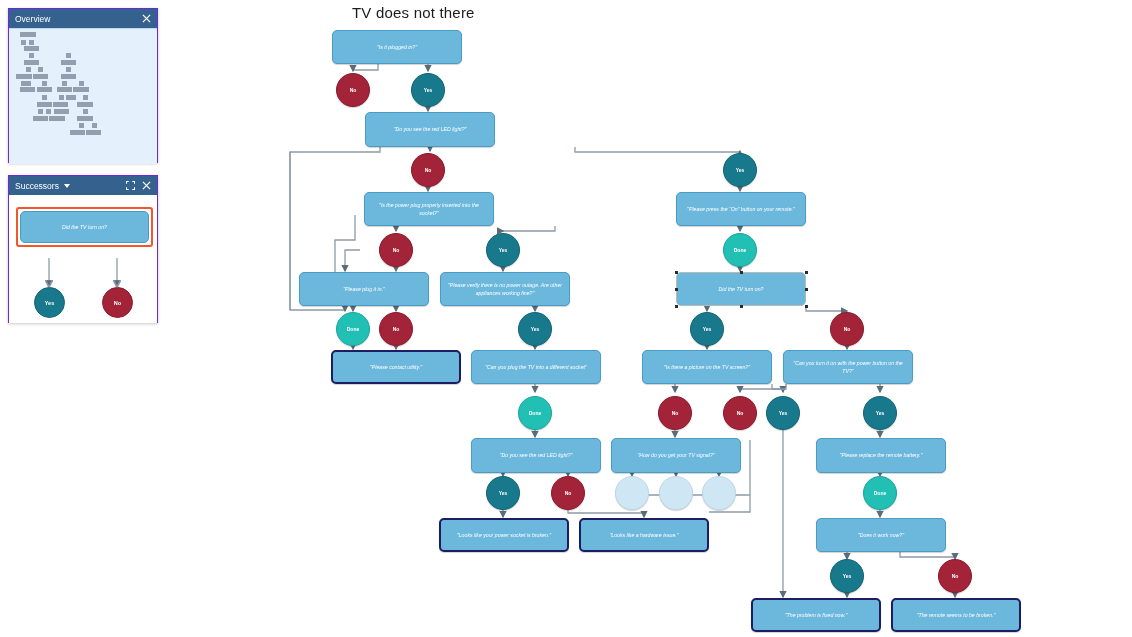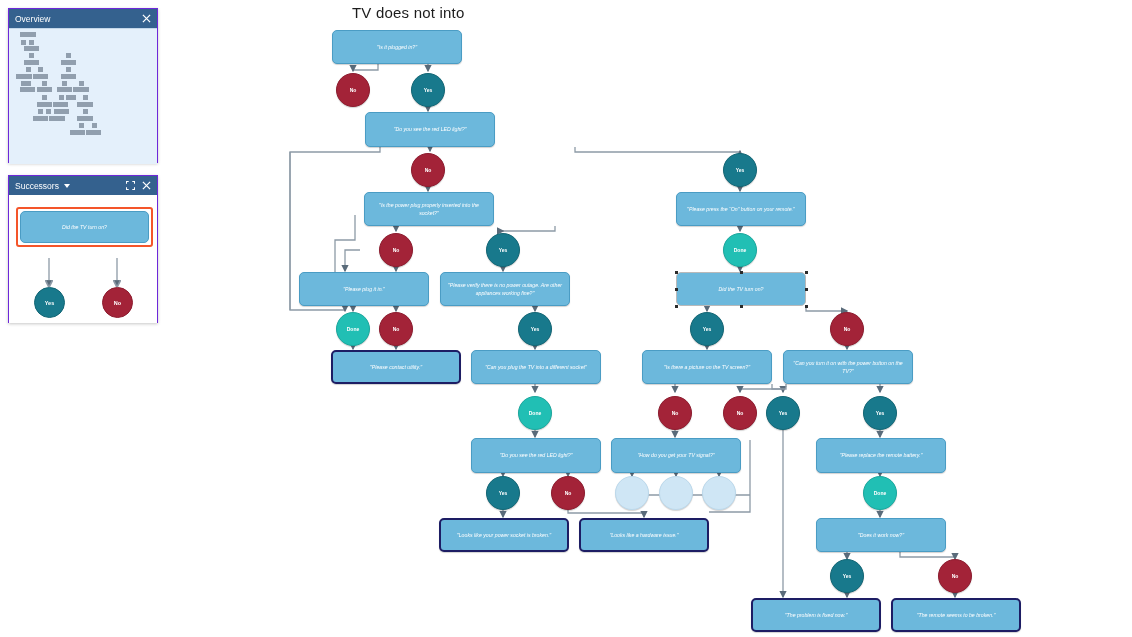--- a/index.html
+++ b/index.html
@@ -223,21 +223,21 @@
       <path d="M750,495 L750,440"></path>
       <path d="M750,495 L632,495"></path>
       <path d="M709,512 L750,512 L750,495"></path>
       <path d="M709,512 L709,512"></path>
       <path d="M356,250 L356,250"></path>
       <path d="M290,152 L290,310"></path>
       <path d="M355,215 L355,240 L335,240 L335,272"></path>
     </g>
   </svg>
 
-  <div class="graph-title" style="left:352px;top:4px;">TV does not into</div>
+  <div class="graph-title" style="left:352px;top:4px;">TV does not there</div>
 
   <div id="nodes">
       <div class="node-box" style="left: 332px; top: 30px; width: 130px; height: 34px;">"Is it plugged in?"</div>
       <div class="node-box" style="left: 365px; top: 112px; width: 130px; height: 35px;">"Do you see the red LED light?"</div>
       <div class="node-box" style="left: 364px; top: 192px; width: 130px; height: 34px;">"Is the power plug properly inserted into the socket?"</div>
       <div class="node-box" style="left: 676px; top: 192px; width: 130px; height: 34px;">"Please press the “On” button on your remote."</div>
       <div class="node-box" style="left: 299px; top: 272px; width: 130px; height: 34px;">"Please plug it in."</div>
       <div class="node-box" style="left: 440px; top: 272px; width: 130px; height: 34px;">"Please verify there is no power outage. Are other appliances working fine?"</div>
       <div class="node-box selected" style="left: 676px; top: 272px; width: 130px; height: 34px;">Did the TV turn on?</div>
       <div class="sel-handle" style="left: 674.5px; top: 270.5px;"></div>

